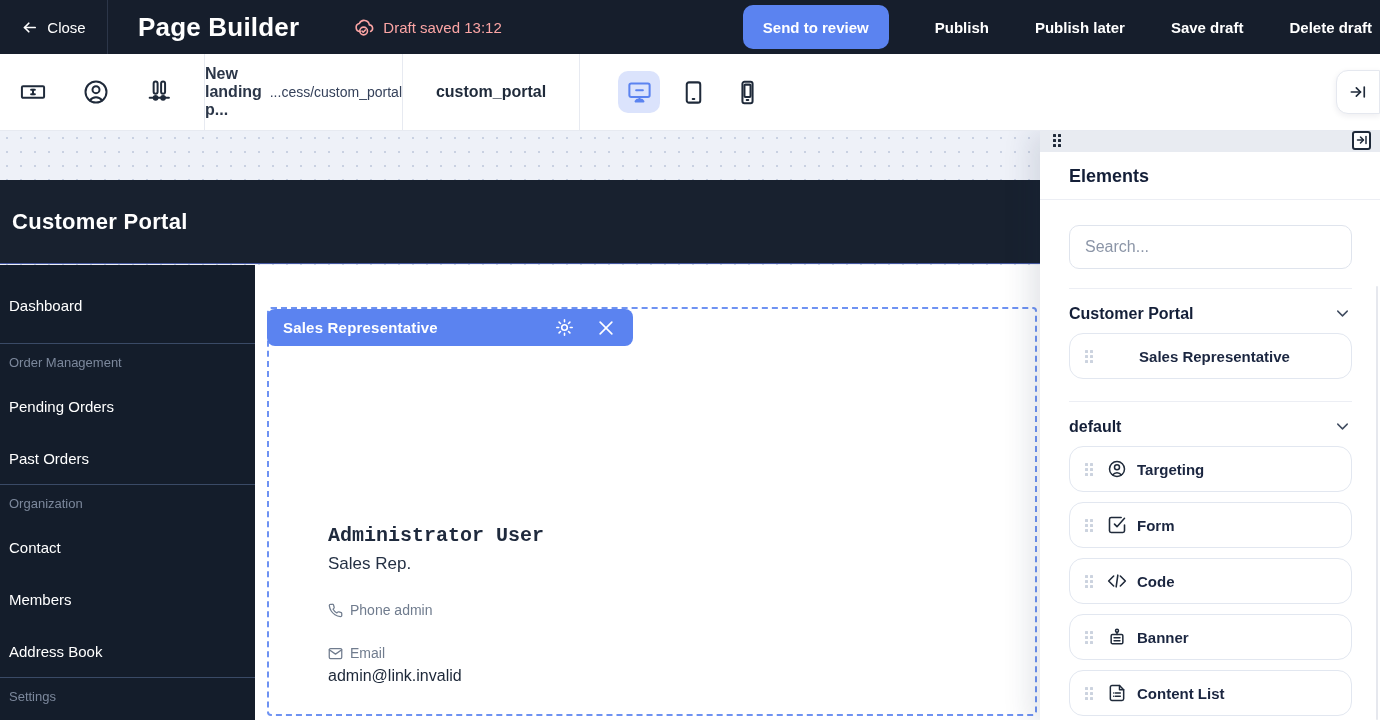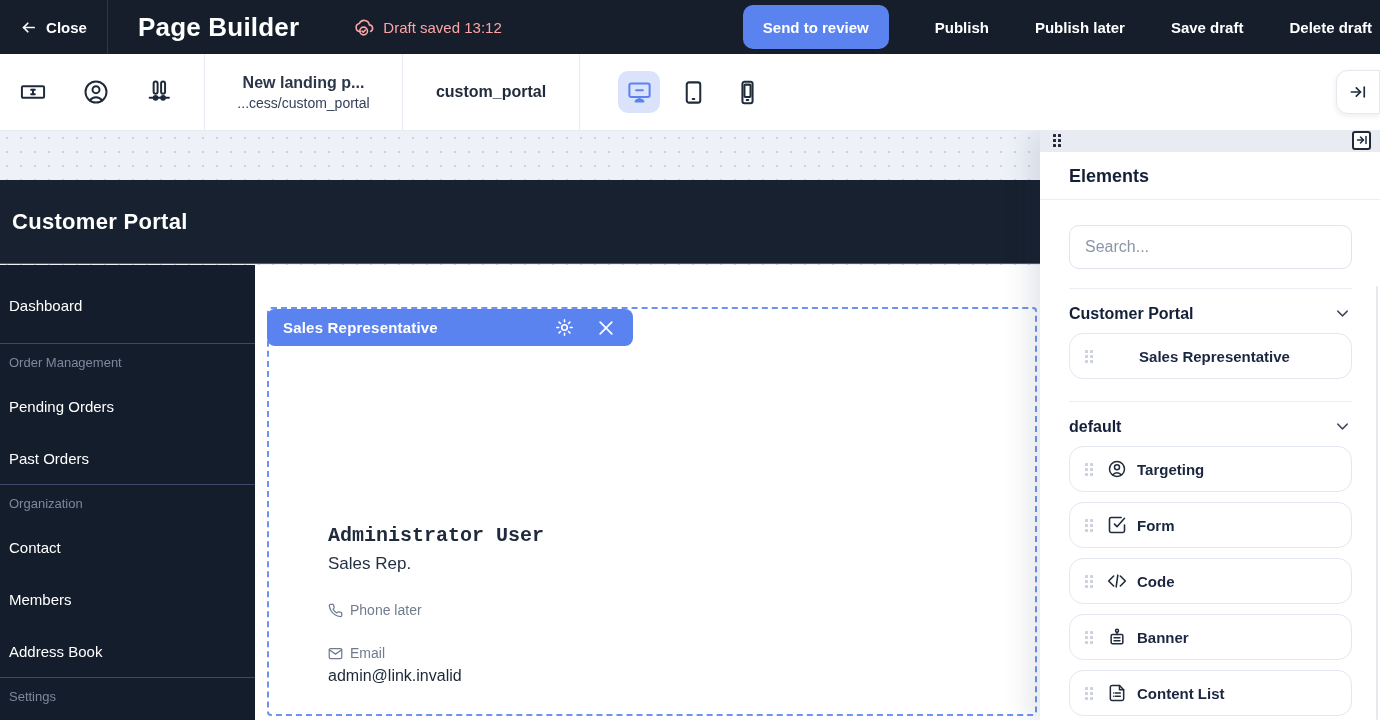--- a/index.html
+++ b/index.html
@@ -3,33 +3,33 @@
 <meta charset="utf-8">
 <style>
   * { margin:0; padding:0; box-sizing:border-box; }
   html,body { width:1380px; height:720px; overflow:hidden; }
   body { font-family:"Liberation Sans","DejaVu Sans",sans-serif; background:#fff; position:relative; }
 
   
   .topbar { position:absolute; left:0; top:0; width:1380px; height:54px; background:#161e2c; display:flex; align-items:center; color:#fff; z-index:30; }
   .close-area { width:108px; height:100%; display:flex; align-items:center; justify-content:center; gap:9px; border-right:1px solid #2c3649; cursor:pointer; }
   .close-area svg { stroke:#fff; }
-  .close-label { font-size:15px; font-weight:700; }
+  .close-label { font-size:15px; font-weight:400; }
   .app-title { font-size:26px; font-weight:800; letter-spacing:.2px; margin-left:30px; }
   .draft-status { display:flex; align-items:center; gap:8px; margin-left:55px; color:#fca5a5; font-size:15px; }
   .tb-spacer { flex:1; }
   .tb-actions { display:flex; align-items:center; gap:46px; padding-right:8px; }
   .btn-primary { background:#5b83f0; color:#fff; border:none; border-radius:10px; height:44px; padding:0 20px; font-size:15px; font-weight:600; font-family:inherit; cursor:pointer; }
   .btn-ghost { background:transparent; color:#fff; border:none; font-size:15px; font-weight:600; font-family:inherit; cursor:pointer; padding:0; }
 
   
   .toolbar { position:absolute; left:0; top:54px; width:1380px; height:77px; background:#fff; border-bottom:1px solid #e7eaf1; display:flex; align-items:center; z-index:25; }
   .tool-icons { width:205px; height:100%; display:flex; align-items:center; gap:23px; padding-left:13px; border-right:1px solid #e7eaf1; }
   .tool-btn { width:40px; height:40px; display:flex; align-items:center; justify-content:center; background:none; border:none; cursor:pointer; color:#1f2a3a; }
-  .page-block { width:198px; height:100%; display:flex; flex-direction:column; align-items:center; justify-content:center; gap:3px; border-right:1px solid #e7eaf1; cursor:pointer; }
+  .page-block { width:198px; height:100%; display:flex; flex-direction:row; align-items:center; justify-content:center; gap:3px; border-right:1px solid #e7eaf1; cursor:pointer; }
   .page-name { font-size:16px; font-weight:700; color:#2b3648; }
   .page-path { font-size:14px; color:#35415a; }
   .tab-block { width:177px; height:100%; display:flex; align-items:center; justify-content:center; border-right:1px solid #e7eaf1; font-size:16px; font-weight:700; color:#1f2a3a; cursor:pointer; }
   .devices { display:flex; align-items:center; gap:12px; margin-left:38px; }
   .dev-btn { width:42px; height:42px; border:none; background:none; border-radius:10px; display:flex; align-items:center; justify-content:center; color:#1f2a3a; cursor:pointer; }
   .dev-btn.active { background:#dbe3fc; color:#5b83f0; }
   .collapse-right-btn { margin-left:auto; width:44px; height:44px; background:#fff; border:1px solid #e5e8ef; border-radius:12px 0 0 12px; box-shadow:0 2px 6px rgba(20,30,60,.08); display:flex; align-items:center; justify-content:center; color:#1f2a3a; cursor:pointer; }
 
   
   .canvas { position:absolute; left:0; top:131px; width:1380px; height:589px; background-color:#eef1f8;
@@ -243,21 +243,21 @@
     </div>
     <div class="element-content">
       <div class="ec-name">Administrator User</div>
       <div class="ec-role">Sales Rep.</div>
       <div class="ec-row phone">
         <span style="display:flex">
           <svg width="15" height="15" viewBox="0 0 24 24" fill="none" stroke="currentColor" stroke-width="2" stroke-linecap="round" stroke-linejoin="round">
               <path d="M22 16.92v3a2 2 0 0 1-2.18 2 19.79 19.79 0 0 1-8.63-3.07 19.5 19.5 0 0 1-6-6A19.79 19.79 0 0 1 2.12 4.18 2 2 0 0 1 4.11 2h3a2 2 0 0 1 2 1.72c.13.96.36 1.9.7 2.81a2 2 0 0 1-.45 2.11L8.09 9.91a16 16 0 0 0 6 6l1.27-1.27a2 2 0 0 1 2.11-.45c.91.34 1.85.57 2.81.7A2 2 0 0 1 22 16.92z"></path>
             </svg>
         </span>
-        <span>Phone later</span>
+        <span>Phone admin</span>
       </div>
       <div class="ec-row email">
         <span style="display:flex">
           <svg width="15" height="15" viewBox="0 0 24 24" fill="none" stroke="currentColor" stroke-width="2" stroke-linecap="round" stroke-linejoin="round">
               <rect x="2" y="4" width="20" height="16" rx="2"></rect>
               <polyline points="22,6 12,13 2,6"></polyline>
             </svg>
         </span>
         <span>Email</span>
       </div>

